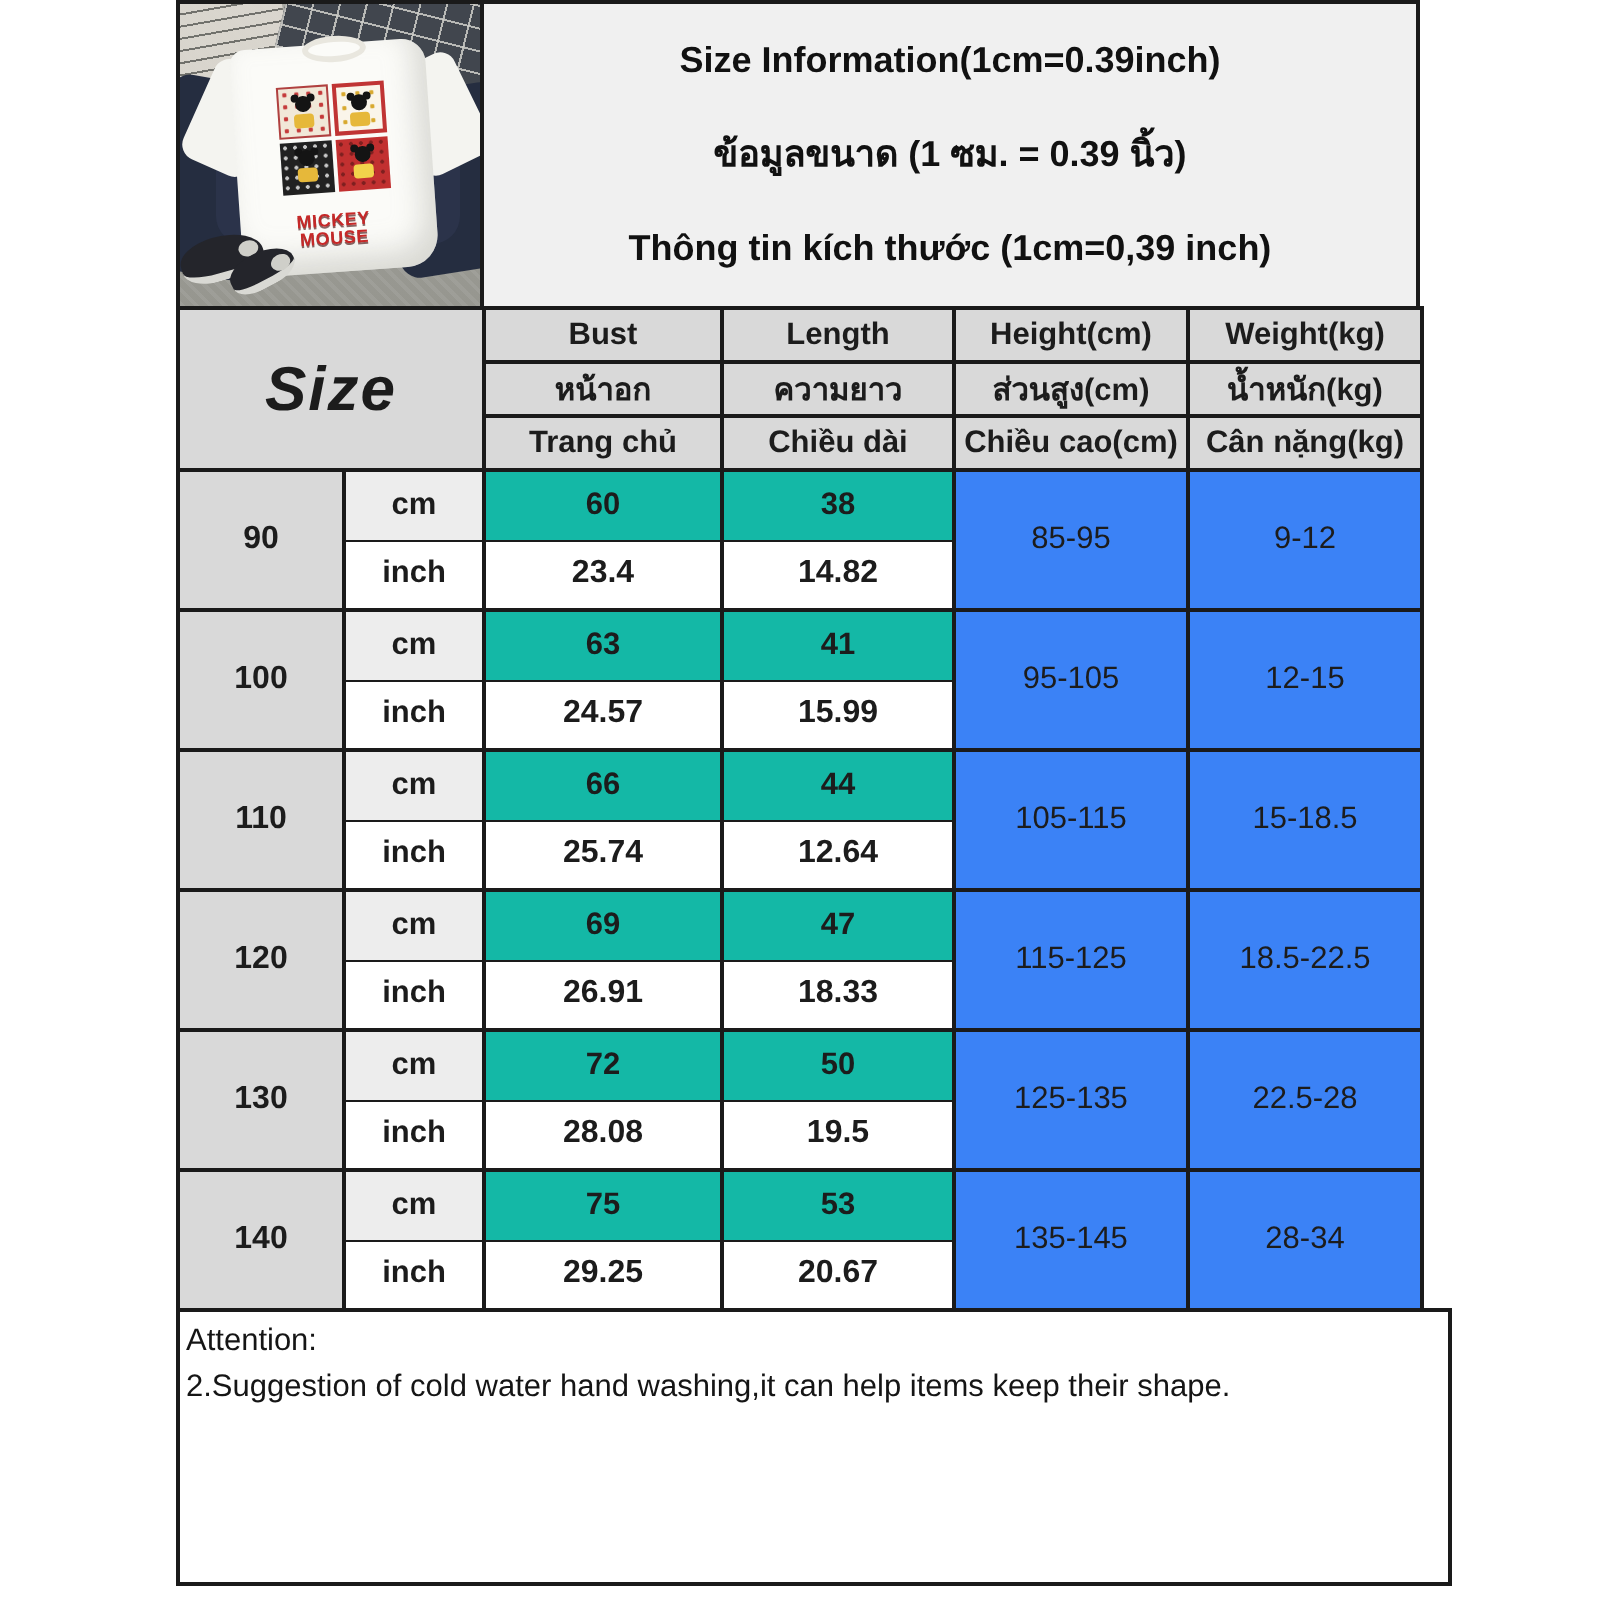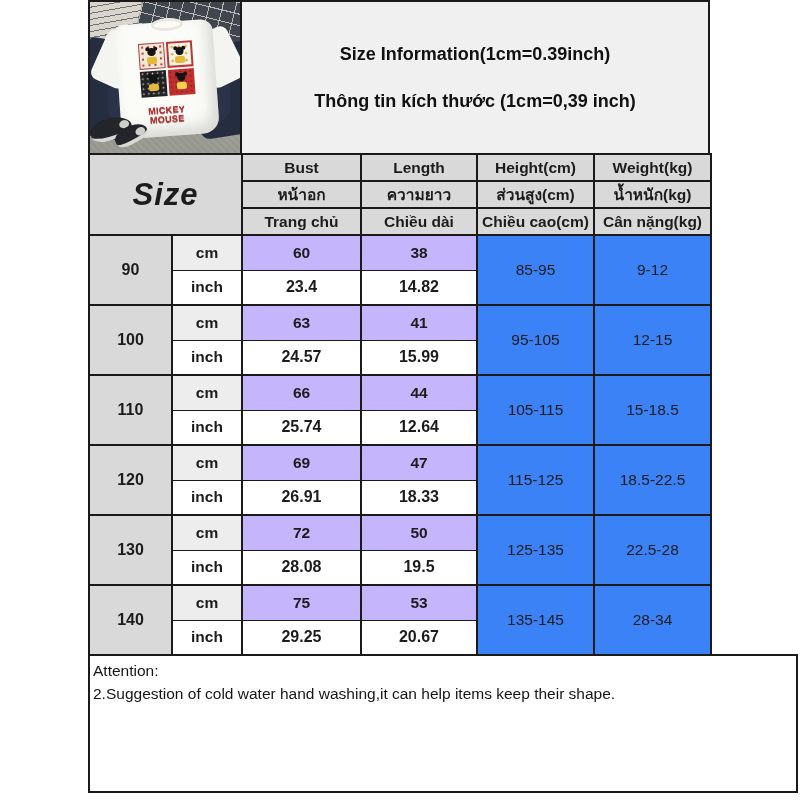--- a/index.html
+++ b/index.html
@@ -68,28 +68,28 @@
   table { width: 622px; border-collapse: collapse; table-layout: fixed; margin-top: -2px; }
   td { border: 2px solid #1a1a1a; text-align: center; vertical-align: middle;
     font-size: 15.5px; overflow: hidden; white-space: nowrap; }
   tr.hrow td { height: 27px; background: #d9d9d9; font-weight: bold; }
   td.size-head { background: #d9d9d9; font-size: 31px; font-weight: bold; letter-spacing: 1px; font-style: italic; }
   tr.drow td { height: 35px; }
   td.size-cell { background: #d9d9d9; font-weight: bold; font-size: 16px; }
   td.unit-cell { font-weight: bold; }
   td.cmbg { background: #ededed; }
   td.whitebg { background: #ffffff; }
-  td.cmval { background: #c4b5fd; font-weight: bold; }
+  td.cmval { background: #14b8a6; font-weight: bold; }
   td.inval { background: #ffffff; font-weight: bold; font-size: 16px; }
   td.range { background: #3b82f6; font-weight: normal; text-align: center; }
   td.thin-b { border-bottom-width: 1px; }
   td.thin-t { border-top-width: 1px; }
 
   
-  .attention { width: 710px; min-height: 139px; border: 2px solid #1a1a1a;
+  .attention { width: 638px; min-height: 139px; border: 2px solid #1a1a1a;
     margin-top: -2px; background: #fff; padding: 3px 10px 3px 3px;
     font-size: 15.5px; line-height: 23px; color: #151515; }
 </style>
 </head>
 <body>
 
 <div id="sheet">
 
   <div class="top-block">
     <div class="photo-frame">
@@ -119,20 +119,21 @@
       <div class="mm-text">
         <span>MICKEY</span><br>
         <span>MOUSE</span>
       </div>
       <div class="shoe s1"></div>
       <div class="shoe s2"></div>
     </div>
 
     <div class="title-box">
       <div>Size Information(1cm=0.39inch)</div>
+      <div>ข้อมูลขนาด (1 ซม. = 0.39 นิ้ว)</div>
       <div>Thông tin kích thước (1cm=0,39 inch)</div>
     </div>
   </div>
 
   <table>
     <colgroup>
       <col style="width:83px">
         <col style="width:70px">
         <col style="width:119px">
       <col style="width:116px">

